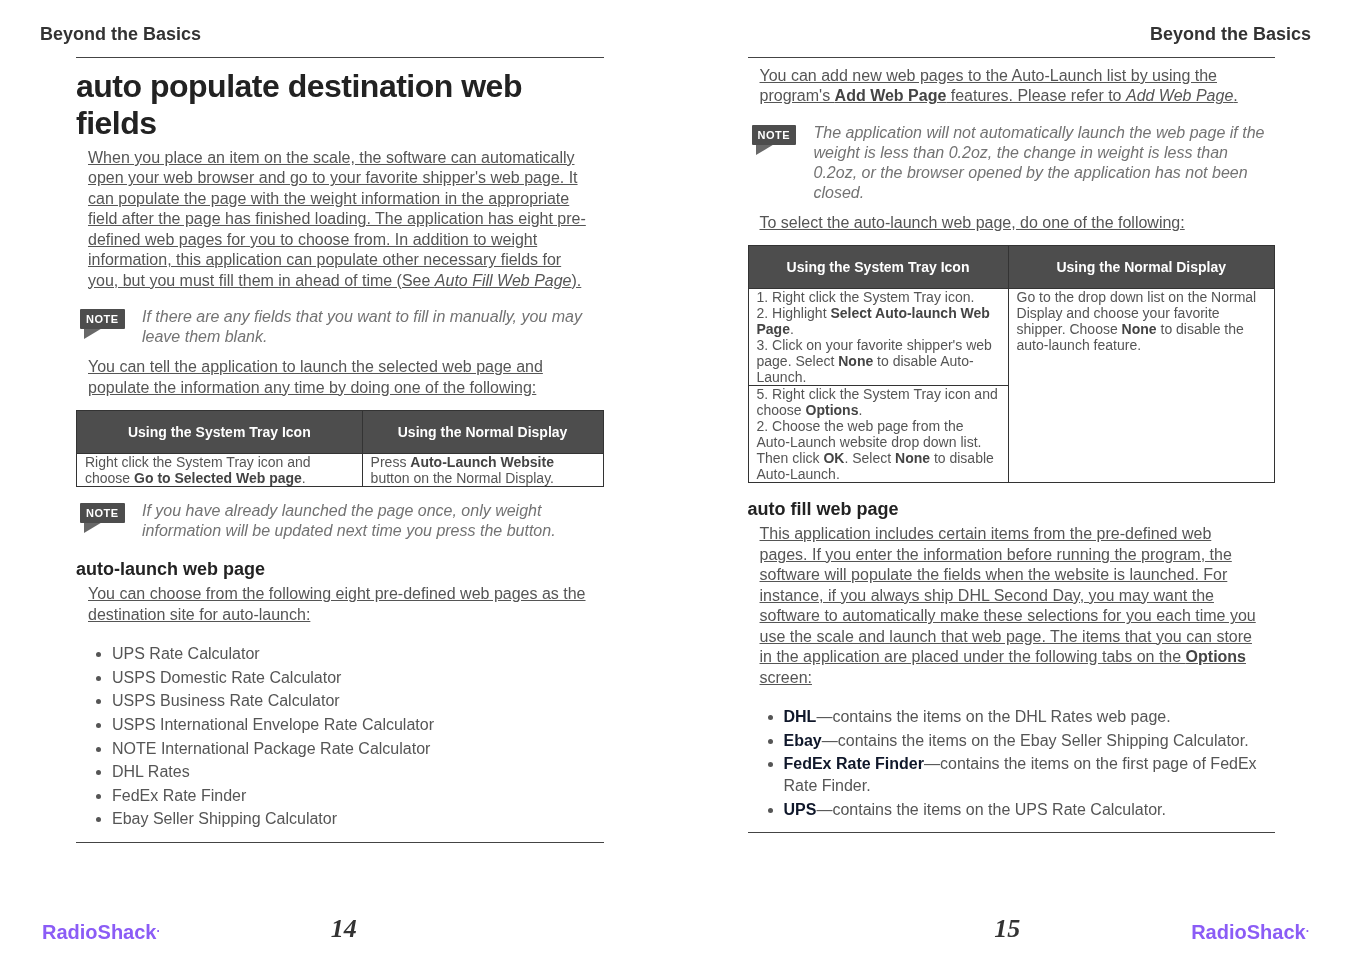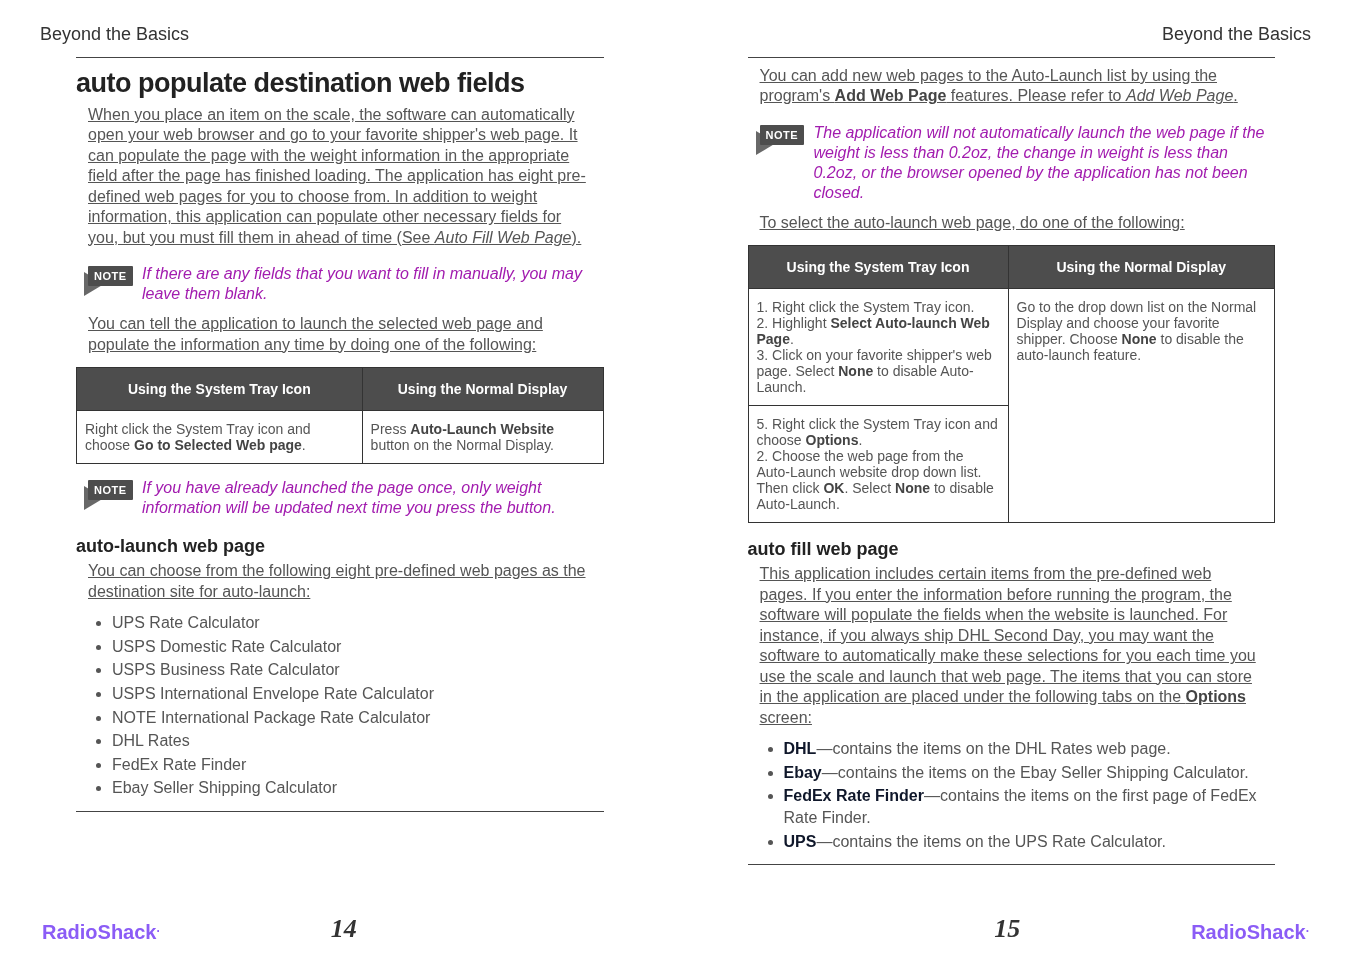--- a/index.html
+++ b/index.html
@@ -17,34 +17,34 @@
     display: flex;
     gap: 72px;
     height: 100%;
   }
   .page {
     flex: 1;
     display: flex;
     flex-direction: column;
   }
   .running-head {
-    font-weight: 400;
+    font-weight: 700;
     font-size: 18px;
     color: #333;
     margin-bottom: 8px;
   }
   .rh-right { text-align: right; }
   .rule {
     height: 1px;
     background: #444;
     margin: 4px 36px 8px;
   }
   .h1 {
     font-weight: 800;
-    font-size: 27px;
+    font-size: 32px;
     color: #222;
     margin: 2px 36px 6px;
     letter-spacing: -0.5px;
   }
   .h2 {
     font-weight: 800;
     font-size: 18px;
     color: #222;
     margin: 8px 36px 4px;
   }
@@ -65,21 +65,21 @@
     align-items: flex-start;
   }
   .note-badge {
     flex: 0 0 auto;
     position: relative;
     width: 56px;
     height: 34px;
   }
   .note-badge .rect {
     position: absolute;
-    left: 12px; top: 2px;
+    left: 4px; top: 2px;
     background: #4d4d4d;
     color: #fff;
     font-size: 11px;
     font-weight: 700;
     letter-spacing: 0.5px;
     padding: 4px 6px;
     border-radius: 1px;
   }
   .note-badge .tri {
     position: absolute;
@@ -88,47 +88,47 @@
     border-top: 12px solid transparent;
     border-bottom: 12px solid transparent;
     border-left: 20px solid #4d4d4d;
     z-index: -1;
     opacity: .85;
   }
   .note-text {
     font-style: italic;
     font-size: 16px;
     line-height: 1.25;
-    color: #a21caf;
+    color: #737373;
   }
 
   table.t {
     border-collapse: collapse;
     width: calc(100% - 72px);
     margin: 2px 36px 8px;
     font-size: 14px;
   }
   table.t th {
     background: #4d4d4d;
     color: #fff;
     font-weight: 700;
     padding: 13px 8px;
     text-align: center;
     border: 1px solid #333;
   }
   table.t td {
     border: 1px solid #333;
-    padding: 10px 8px;
+    padding: 0 8px;
     vertical-align: top;
     color: #555;
   }
   table.t td .b { font-weight: 700; color: #444; }
 
   ul.bul {
-    margin: 0 36px 6px 72px;
+    margin: 8px 36px 6px 72px;
     padding: 0;
     list-style: disc;
     color: #555;
   }
   ul.bul li {
     font-size: 16px;
     line-height: 1.35;
     margin-bottom: 2px;
   }
   ul.bul li .b { font-weight: 700; color: #0f172a; }

